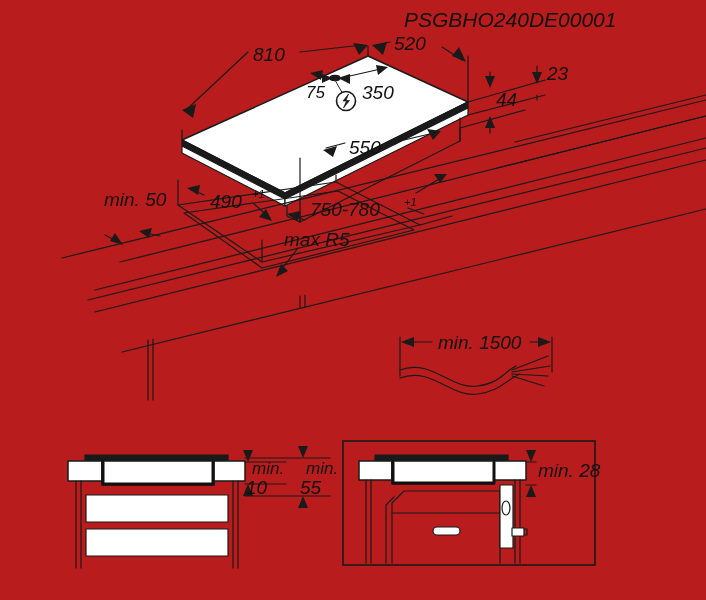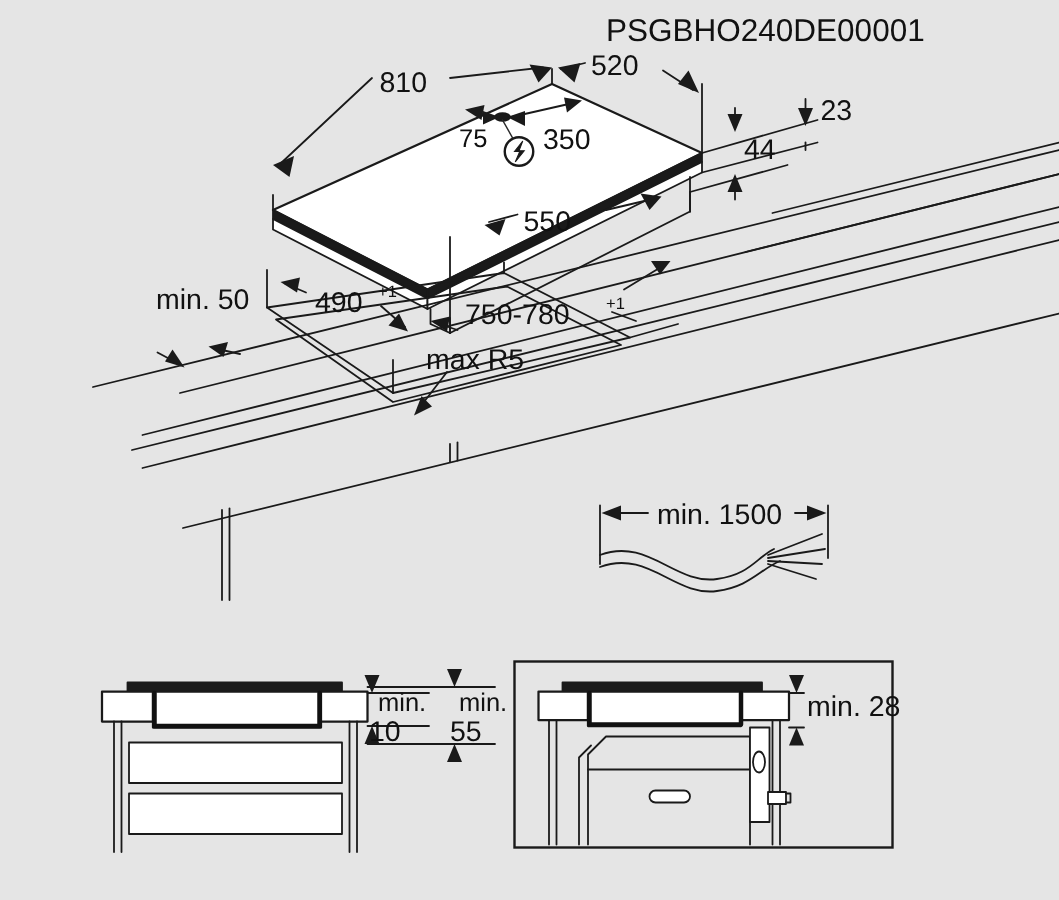--- a/index.html
+++ b/index.html
@@ -4,23 +4,24 @@
 <style>
   html, body {
     margin: 0;
     padding: 0;
     background: #ffffff;
   }
   #page {
     position: relative;
     width: 706px;
     height: 600px;
-    background: #e5e5e5;
+    background: #b91c1c;
     overflow: hidden;
     font-family: "Liberation Sans", sans-serif;
+    font-style: italic;
   }
   svg.drawing {
     position: absolute;
     left: 0;
     top: 0;
     width: 706px;
     height: 600px;
   }
   .ln-thin {
     fill: none;

